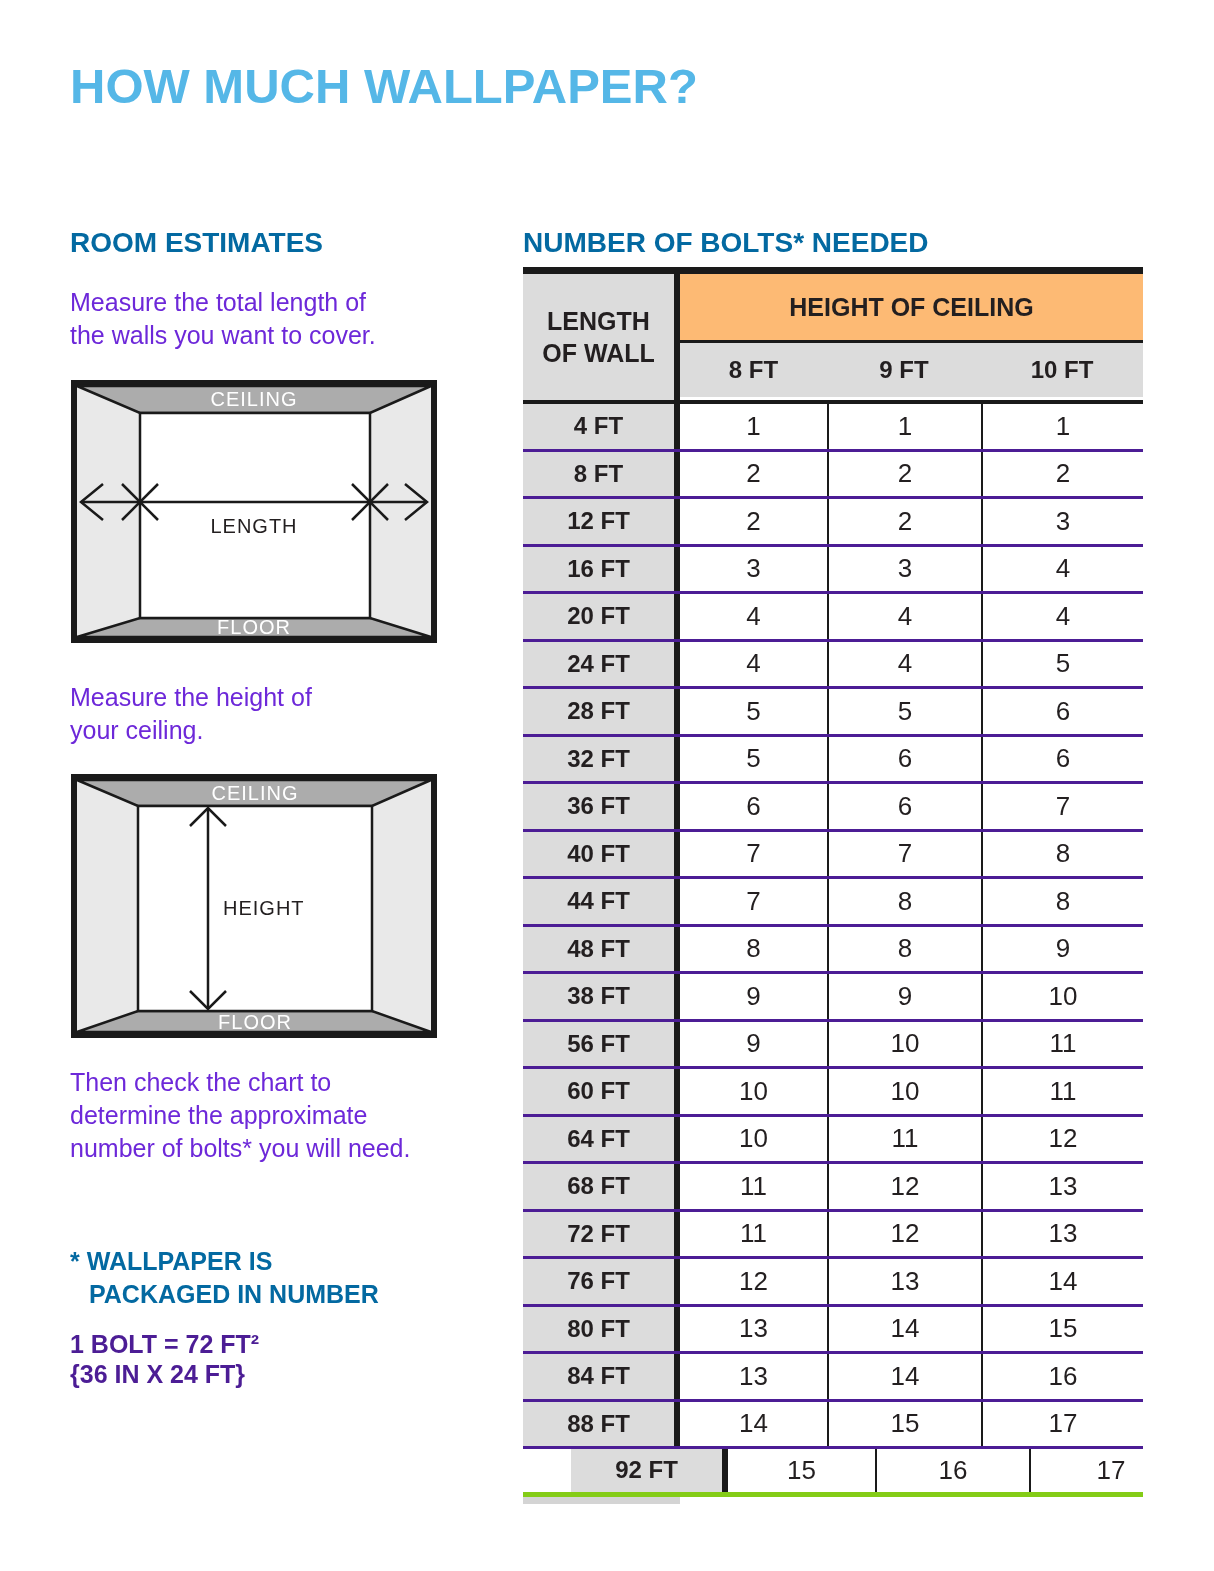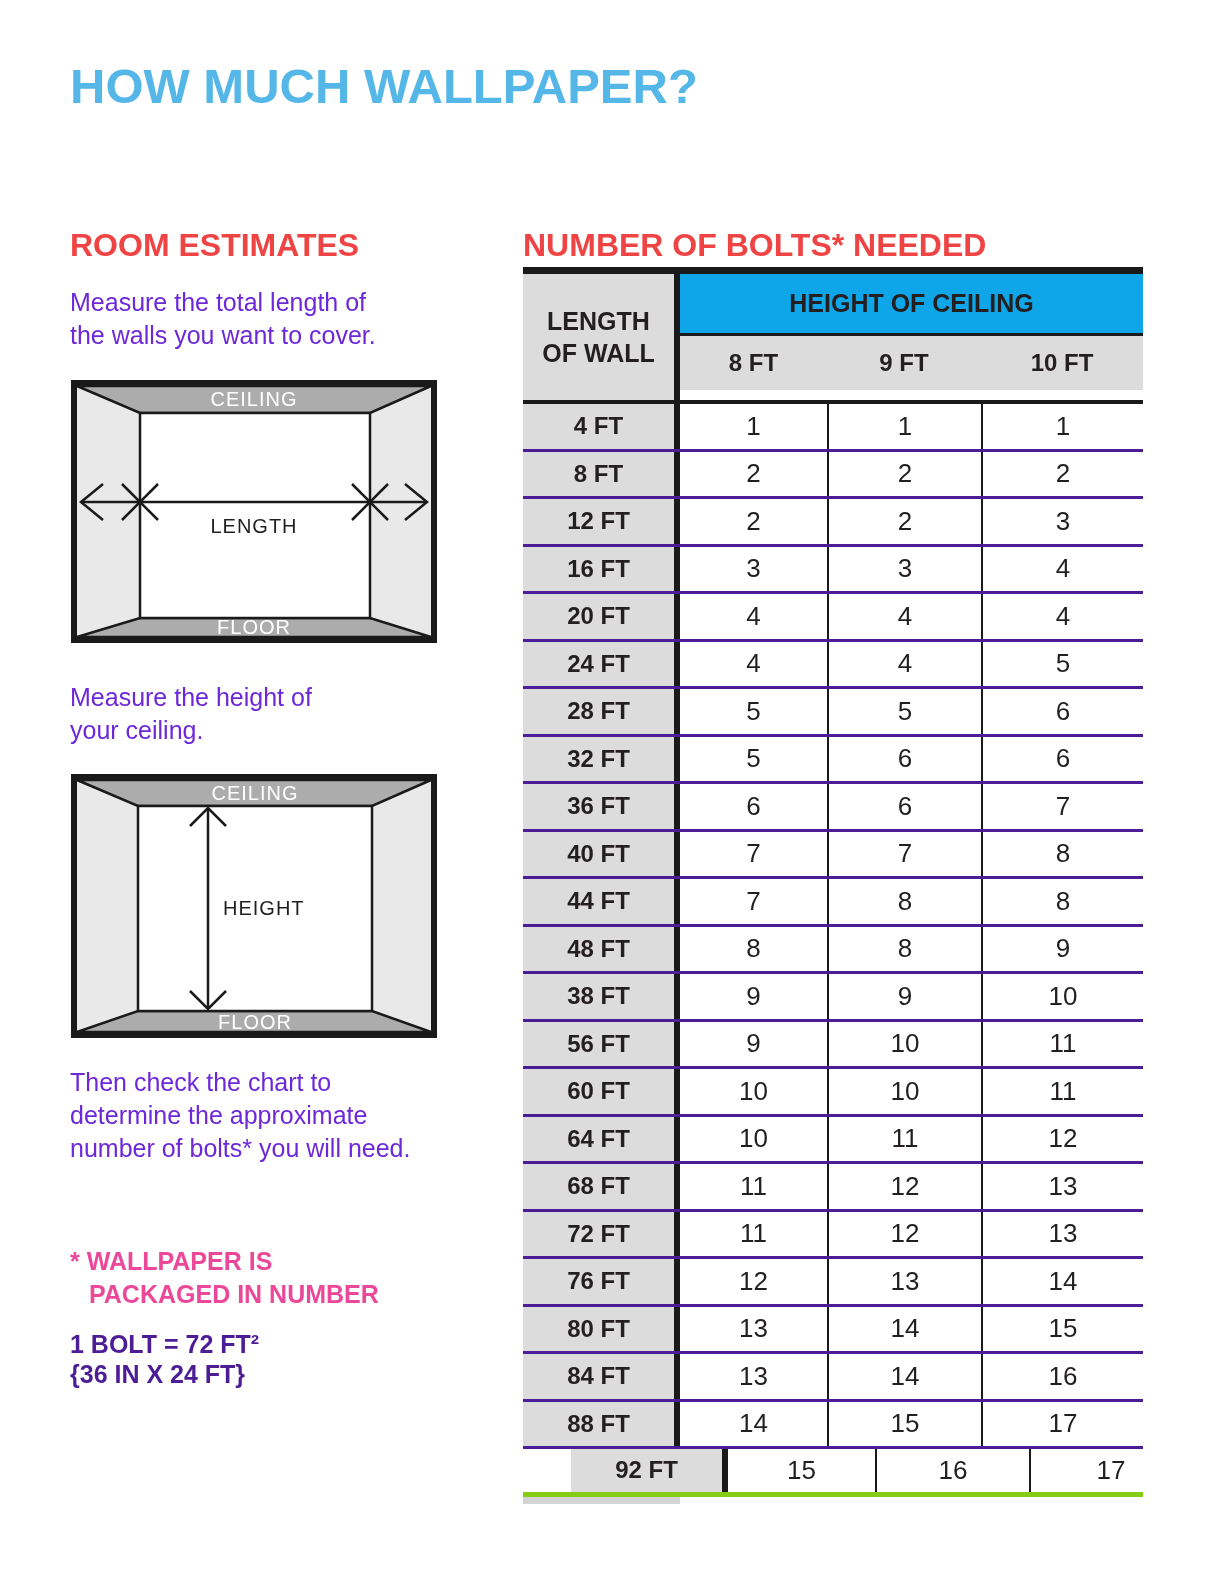--- a/index.html
+++ b/index.html
@@ -13,39 +13,39 @@
   }
   .abs{position:absolute;}
   .page-title{
     left:70px;top:58px;
     font-size:49px;font-weight:bold;
     letter-spacing:0px;
     color:#55B7E7;
     white-space:nowrap;
   }
   .section-title{
-    font-size:32px;font-weight:bold;
-    color:#ef4444;
+    font-size:28px;font-weight:bold;
+    color:#0369a1;
     white-space:nowrap;
   }
   .room-estimates-title{left:70px;top:227px;}
   .bolts-needed-title{left:523px;top:227px;width:620px;text-align:left;}
   .step-text{
     left:70px;
     font-size:25px;line-height:1.32;
     white-space:pre-line;
     color:#6d28d9;
   }
   .step1{top:286px;}
   .step2{top:681px;}
   .step3{top:1066px;}
   .footnote{
     left:70px;top:1245px;
     font-size:25px;font-weight:bold;line-height:1.3;
-    color:#ec4899;
+    color:#0369a1;
   }
   .footnote .line2{padding-left:19px;}
   .bolt-info{
     left:70px;top:1330px;
     font-size:25px;font-weight:bold;line-height:1.18;
     color:#4c1d95;
   }
   
   .bolt-table{
     left:523px;top:267px;width:620px;
@@ -54,21 +54,21 @@
   }
   .bolt-table *{box-sizing:border-box;}
   .thead{display:grid;grid-template-columns:157px 463px;border-bottom:4px solid #1a1a1a;}
   .th-left{
     height:126px;background:#dcdcdc;
     border-right:6px solid #1a1a1a;
     display:flex;align-items:center;justify-content:center;text-align:center;
     font-size:25px;font-weight:bold;white-space:pre-line;line-height:1.3;
   }
   .th-group{
-    height:62px;background:#0ea5e9;
+    height:69px;background:#fdba74;
     border-bottom:3px solid #1a1a1a;
     display:flex;align-items:center;justify-content:center;
     font-size:25px;font-weight:bold;
   }
   .th-sub{
     height:54px;background:#dcdcdc;
     display:grid;grid-template-columns:147px 154px 162px;
   }
   .th-sub .col{
     display:flex;align-items:center;justify-content:center;

